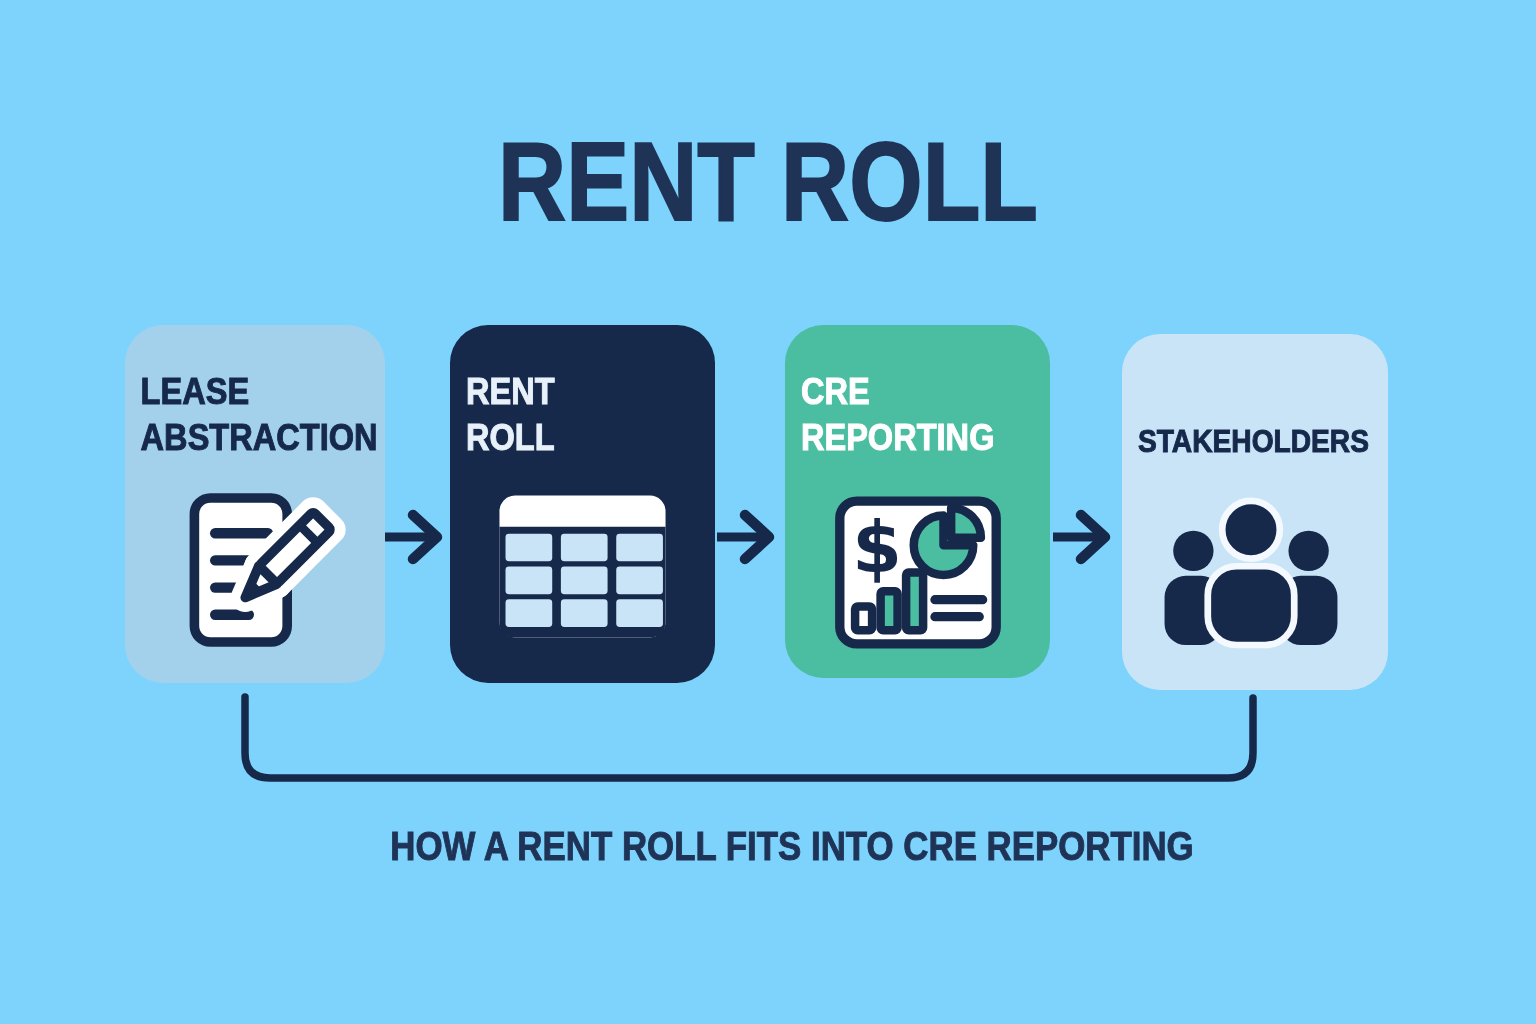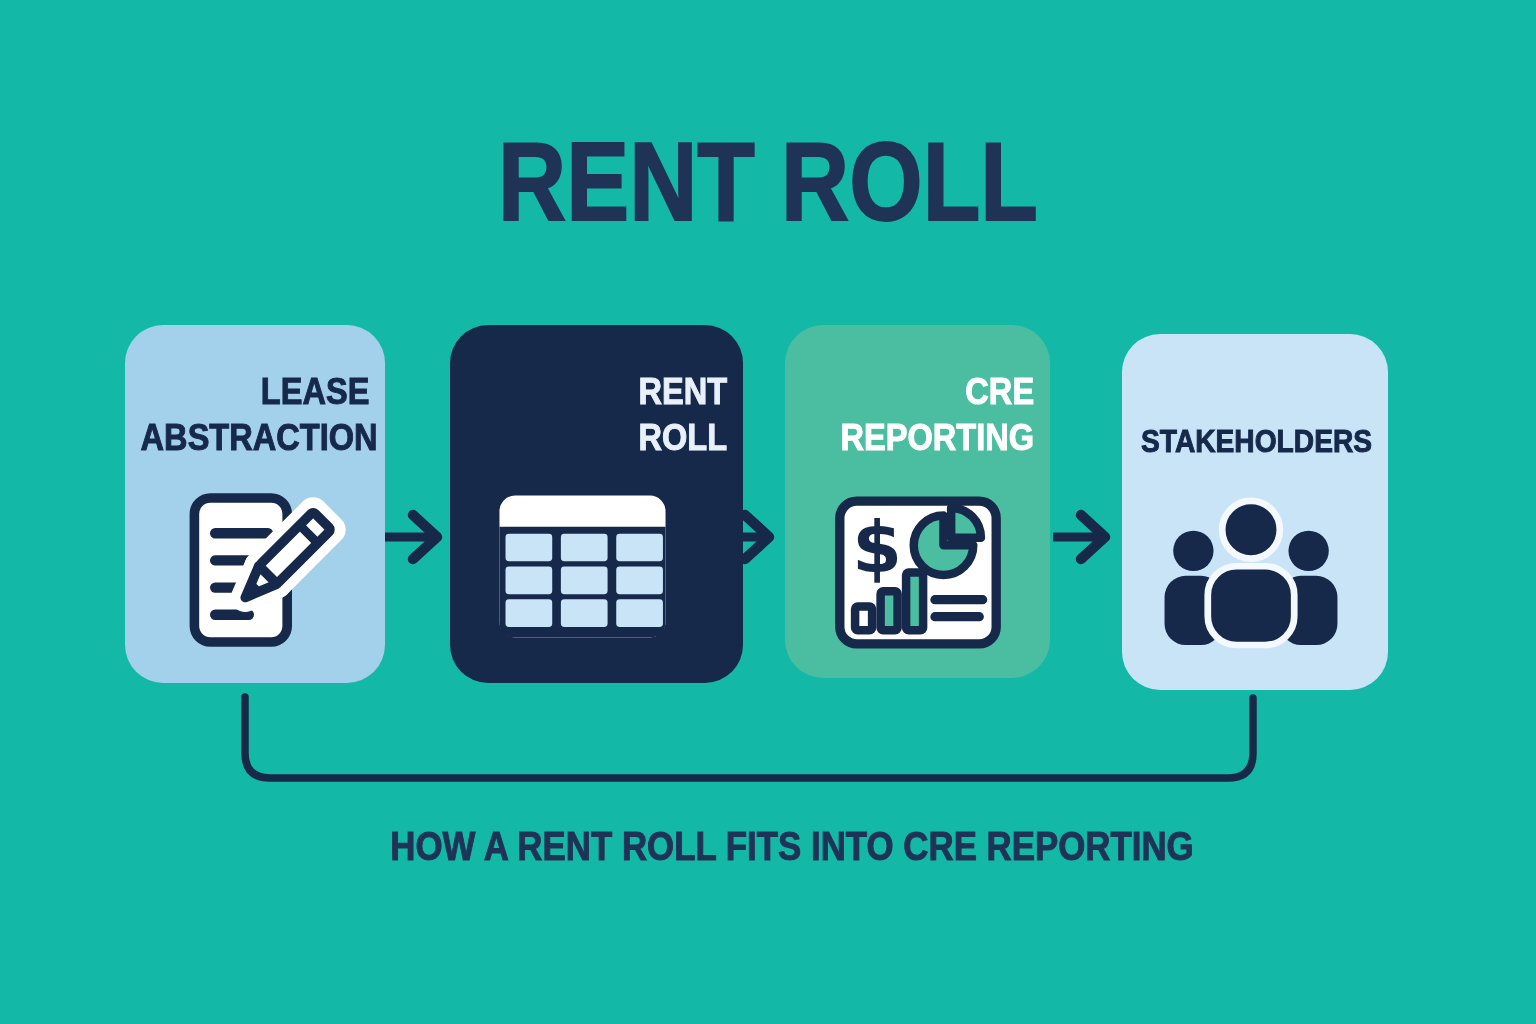--- a/index.html
+++ b/index.html
@@ -1,43 +1,43 @@
 <!DOCTYPE html>
 <html><head>
 <meta charset="utf-8">
 <style>
   html,body{margin:0;padding:0;background:#FFFFFF;}
   .canvas{
     position:relative;
     width:1536px;height:1024px;
-    background:#14b8a6;
+    background:#7dd3fc;
     overflow:hidden;
     font-family:"Liberation Sans", sans-serif;
   }
   .squeeze{display:block;transform-origin:50% 50%;}
 
   
   .title{
     position:absolute;top:122px;left:0;width:1536px;
     text-align:center;color:#1F3357;
     font-size:111px;font-weight:700;line-height:120px;
     letter-spacing:0px;
     -webkit-text-stroke:2px #1F3357;
   }
   .t-squeeze{transform:scaleX(.85);}
 
   
   .step{position:absolute;border-radius:38px;}
   .step-1{left:125px;top:325px;width:260px;height:358px;background:#A3D1EB;}
-  .step-2{left:450px;top:325px;width:265px;height:358px;background:#16294B;padding-left:28px;}
+  .step-2{left:450px;top:325px;width:265px;height:358px;background:#16294B;}
   .step-3{left:785px;top:325px;width:265px;height:353px;background:#4BBEA1;}
   .step-4{left:1122px;top:322px;width:266px;height:356px;background:#C9E4F6;margin-top:12px;}
 
   .label{
-    padding-top:44px;text-align:right;
+    padding-top:44px;text-align:left;
     font-size:37px;font-weight:700;
     -webkit-text-stroke:1px currentColor;
   }
   .step-1 .label,.step-4 .label{color:#16294B;}
   .step-2 .label{color:#E8F1FA;}
   .step-3 .label{color:#FFFFFF;}
   .step-4 .label{padding-top:84px;font-size:32px;}
   .line{display:block;line-height:46px;transform:scaleX(.88);transform-origin:50% 50%;}
 
   .icon{position:absolute;overflow:visible;}

